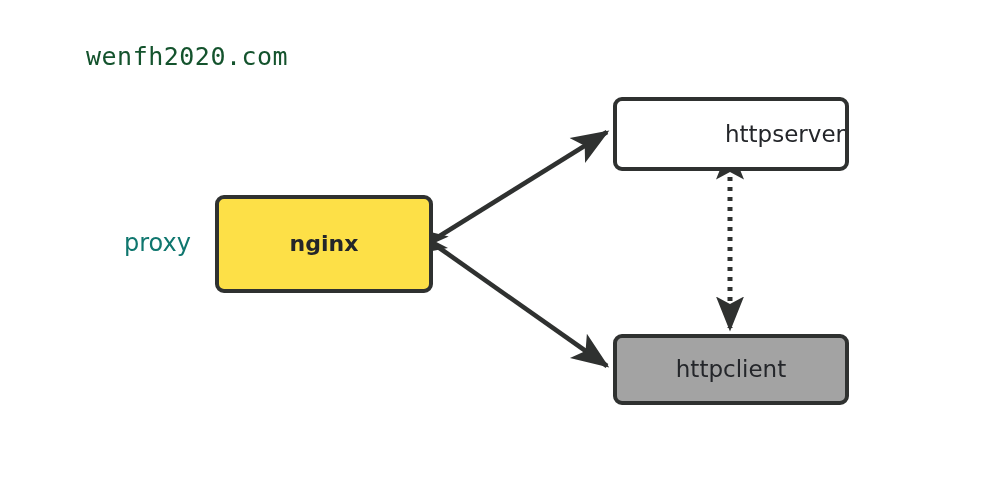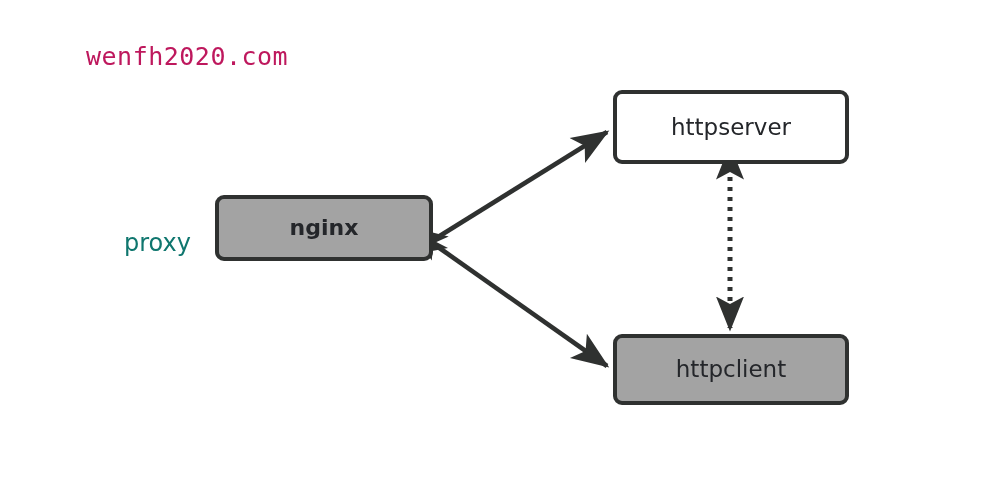--- a/index.html
+++ b/index.html
@@ -24,21 +24,21 @@
     width: 992px;
     height: 486px;
   }
   .watermark {
     position: absolute;
     left: 86px;
     top: 42px;
     font-family: "DejaVu Sans Mono", monospace;
     font-size: 25px;
     letter-spacing: 0.5px;
-    color: #be185d;
+    color: #14532d;
     white-space: nowrap;
     user-select: none;
   }
   .node {
     position: absolute;
     box-sizing: border-box;
     border: 4px solid #2f3130;
     border-radius: 9px;
     display: flex;
     align-items: center;
@@ -47,33 +47,34 @@
   }
   .node-label {
     font-family: "DejaVu Sans", sans-serif;
     color: #24262a;
     line-height: 1;
   }
   #node-nginx {
     left: 215px;
     top: 195px;
     width: 218px;
-    height: 66px;
-    background: #a3a3a3;
+    height: 98px;
+    background: #fde047;
   }
   #node-nginx .node-label {
     font-size: 22px;
     font-weight: bold;
   }
   #node-httpserver {
     left: 613px;
-    top: 90px;
+    top: 97px;
     width: 236px;
     height: 74px;
     background: #ffffff;
+    justify-content: flex-end;
   }
   #node-httpclient {
     left: 613px;
     top: 334px;
     width: 236px;
     height: 71px;
     background: #a3a3a3;
   }
   #node-httpserver .node-label,
   #node-httpclient .node-label {

